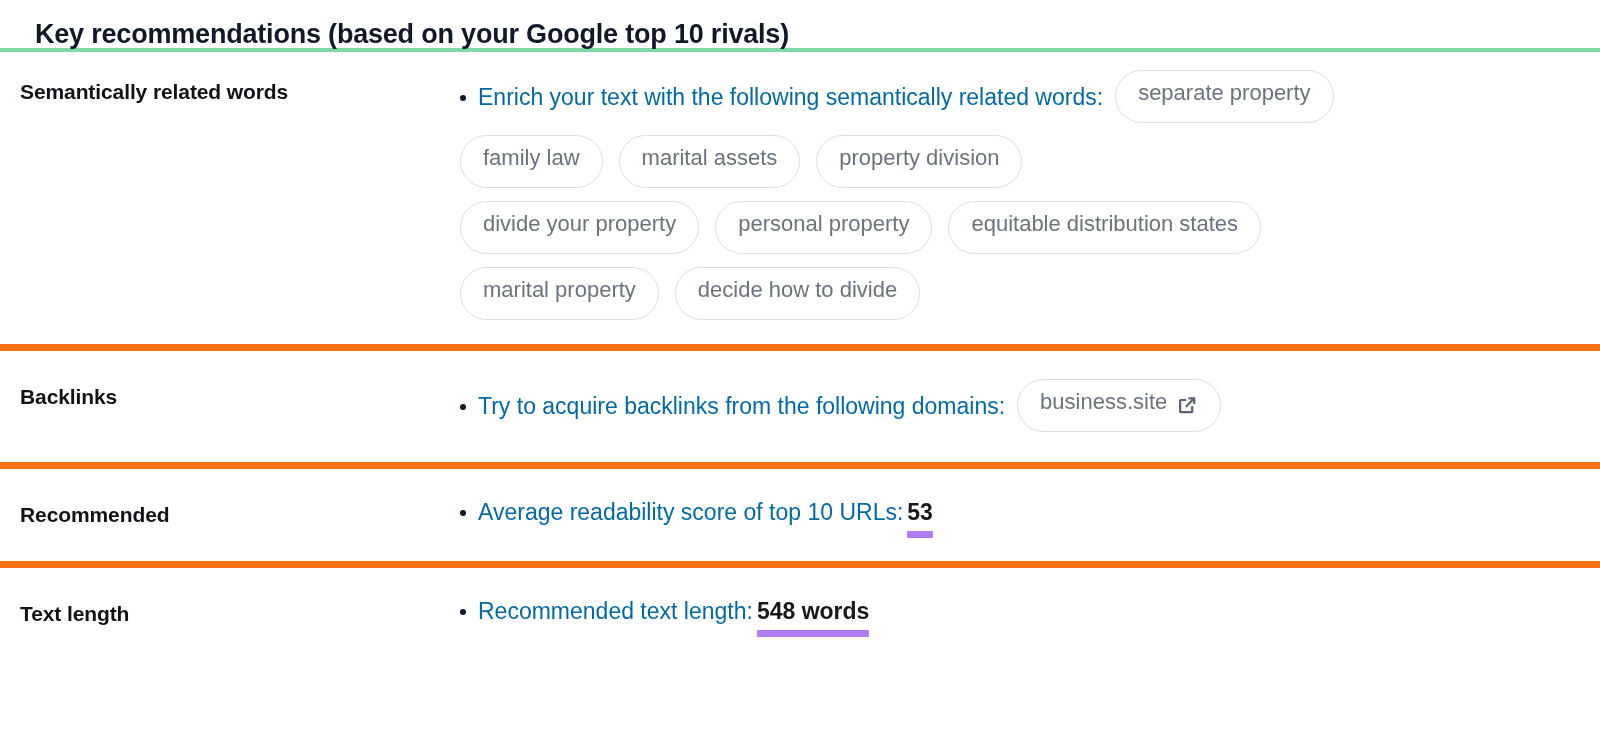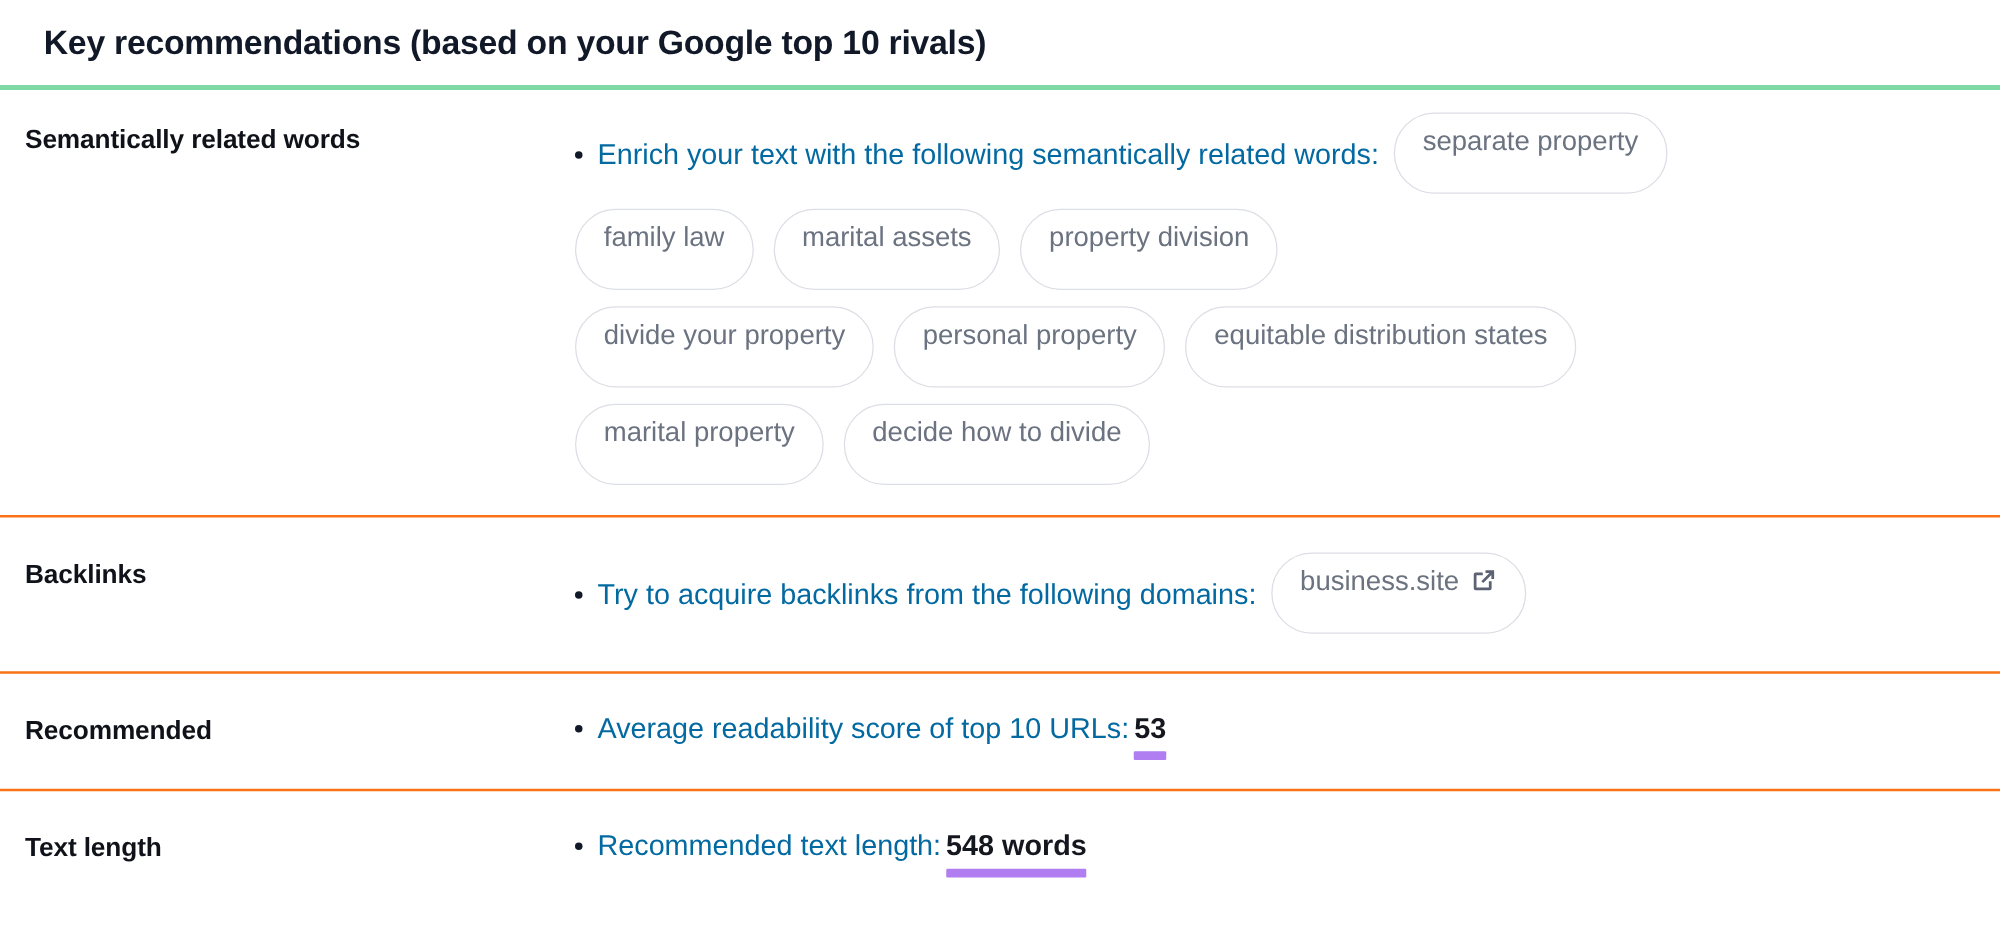--- a/index.html
+++ b/index.html
@@ -18,40 +18,40 @@
 
   .panel {
     width: 1600px;
     box-sizing: border-box;
   }
 
   
   .panel-header {
     padding: 18px 0 18px 35px;
     box-sizing: border-box;
-    height: 68px;
+    height: 48px;
   }
   .panel-title {
     font-size: 27px;
     font-weight: bold;
     letter-spacing: -0.2px;
     color: #111827;
     line-height: 32px;
   }
   .accent-rule {
     height: 4px;
     width: 100%;
     background: #7ed9a4;
   }
 
   
   .rec-row {
     display: flex;
     align-items: flex-start;
-    border-bottom: 2px solid #f97316;
+    border-bottom: 7px solid #f97316;
     box-sizing: border-box;
   }
   .rec-row.last {
     border-bottom: none;
   }
   .row-label {
     width: 460px;
     flex: 0 0 460px;
     box-sizing: border-box;
     padding: 28px 10px 10px 20px;
@@ -95,25 +95,25 @@
     flex-wrap: wrap;
     align-items: center;
     gap: 10px 16px;
     margin-top: 0;
   }
   .pill-flow.first-line {
     margin-left: 12px;
   }
   .pill {
     display: inline-flex;
-    align-items: flex-start;
+    align-items: flex-end;
     gap: 9px;
     border: 1px solid #dcdee5;
     border-radius: 999px;
-    padding: 9px 22px 28px 22px;
+    padding: 9px 22px 16px 22px;
     font-size: 22px;
     color: #6b7280;
     background: #ffffff;
     line-height: 26px;
     white-space: nowrap;
   }
   .pill-rows {
     margin-top: 12px;
     display: flex;
     flex-direction: column;

